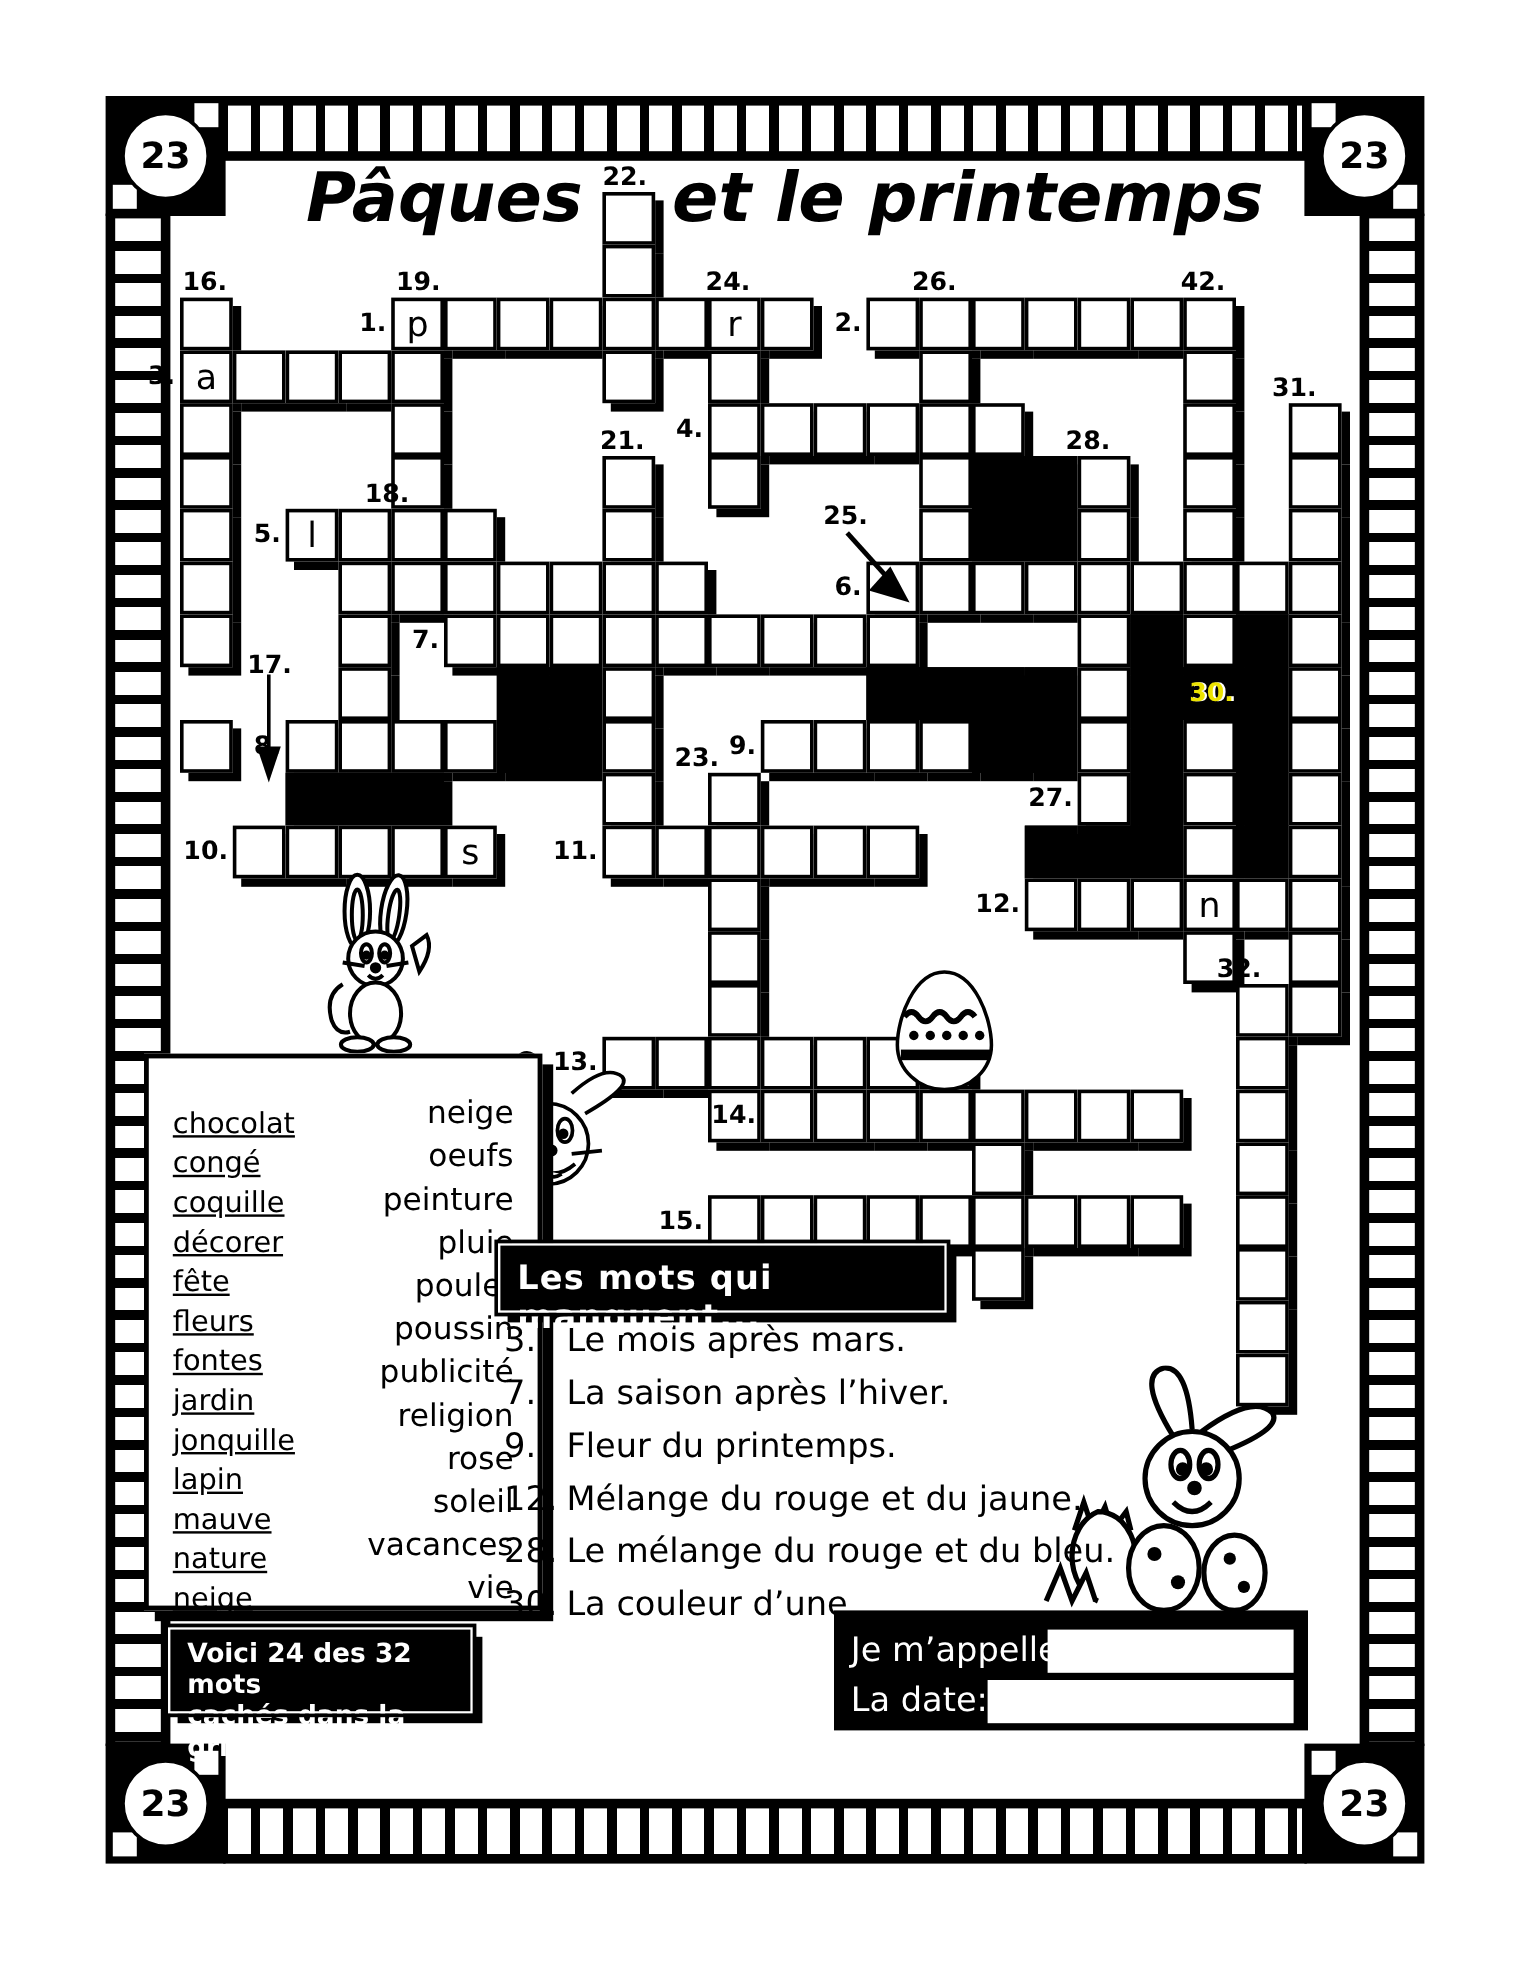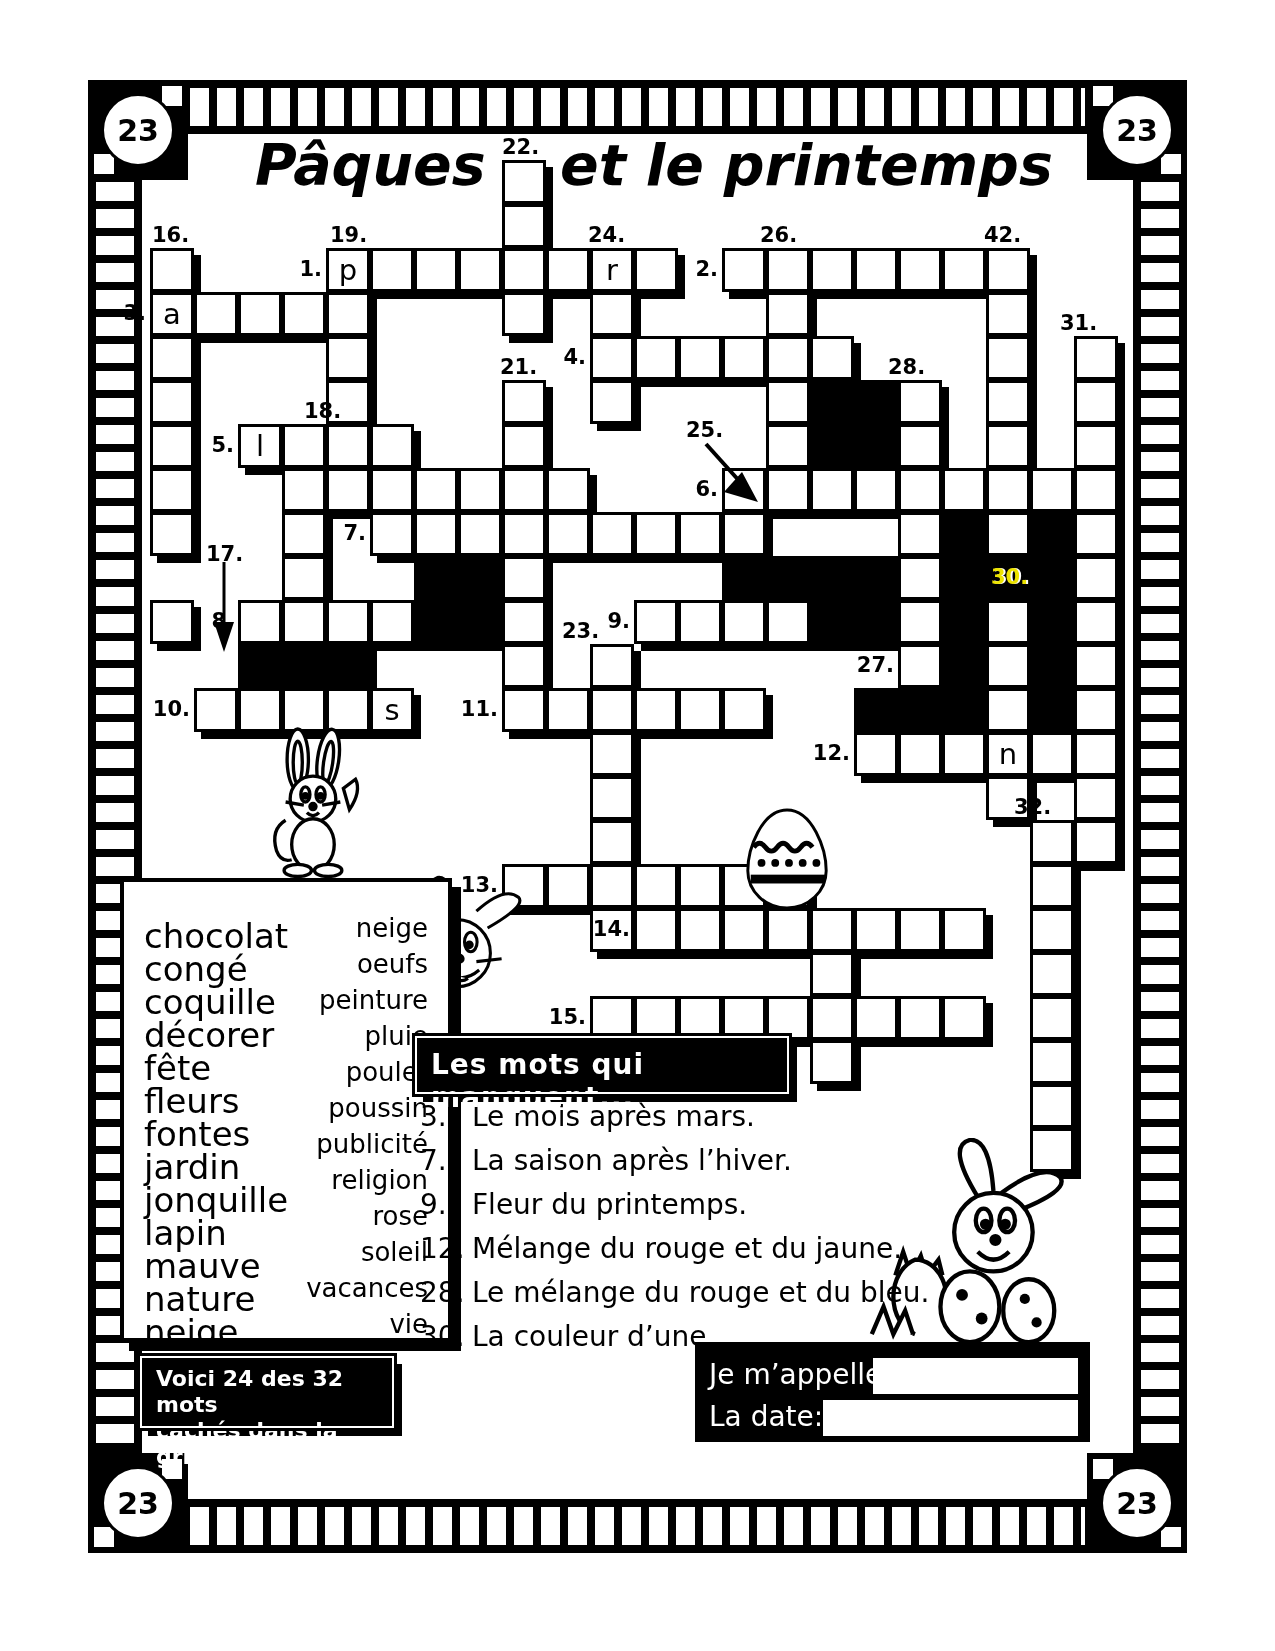--- a/index.html
+++ b/index.html
@@ -27,21 +27,21 @@
   .cell.black{background:#000;}
   .cell .letter{font-size:29px;line-height:1;}
   .numlab{position:absolute;z-index:4;font-size:21px;font-weight:600;white-space:nowrap;}
   .numlab.left{text-align:right;width:46px;}
   .numlab.on{color:#ece300;text-shadow:2px 0 0 #fff;}
   .arrow{position:absolute;z-index:5;}
   
   #wordbank{position:absolute;left:120px;top:878px;width:332px;height:464px;background:#fff;
             border:4px solid #000;box-shadow:9px 9px 0 #000;z-index:6;box-sizing:border-box;
             padding:20px 18px 0 20px;}
-  #wordbank .colL{position:absolute;left:20px;top:38px;font-size:34px;line-height:33px;}
+  #wordbank .colL{position:absolute;left:20px;top:38px;font-size:24px;line-height:33px;text-decoration:underline;}
   #wordbank .colR{position:absolute;right:20px;top:28px;font-size:26px;line-height:36px;text-align:right;}
   
   .blackbox{position:absolute;background:#000;color:#fff;border:2px solid #fff;
             outline:3px solid #000;box-shadow:8px 8px 0 #000;z-index:7;box-sizing:border-box;}
   #voici{left:140px;top:1356px;width:254px;height:72px;font-size:22px;font-weight:bold;
          padding:8px 0 0 14px;line-height:26px;}
   #cluehead{left:415px;top:1036px;width:374px;height:58px;font-size:28px;font-weight:bold;
             padding:10px 0 0 14px;letter-spacing:1px;}
   
   #clues{position:absolute;left:420px;top:1100px;width:660px;font-size:28px;z-index:6;}

